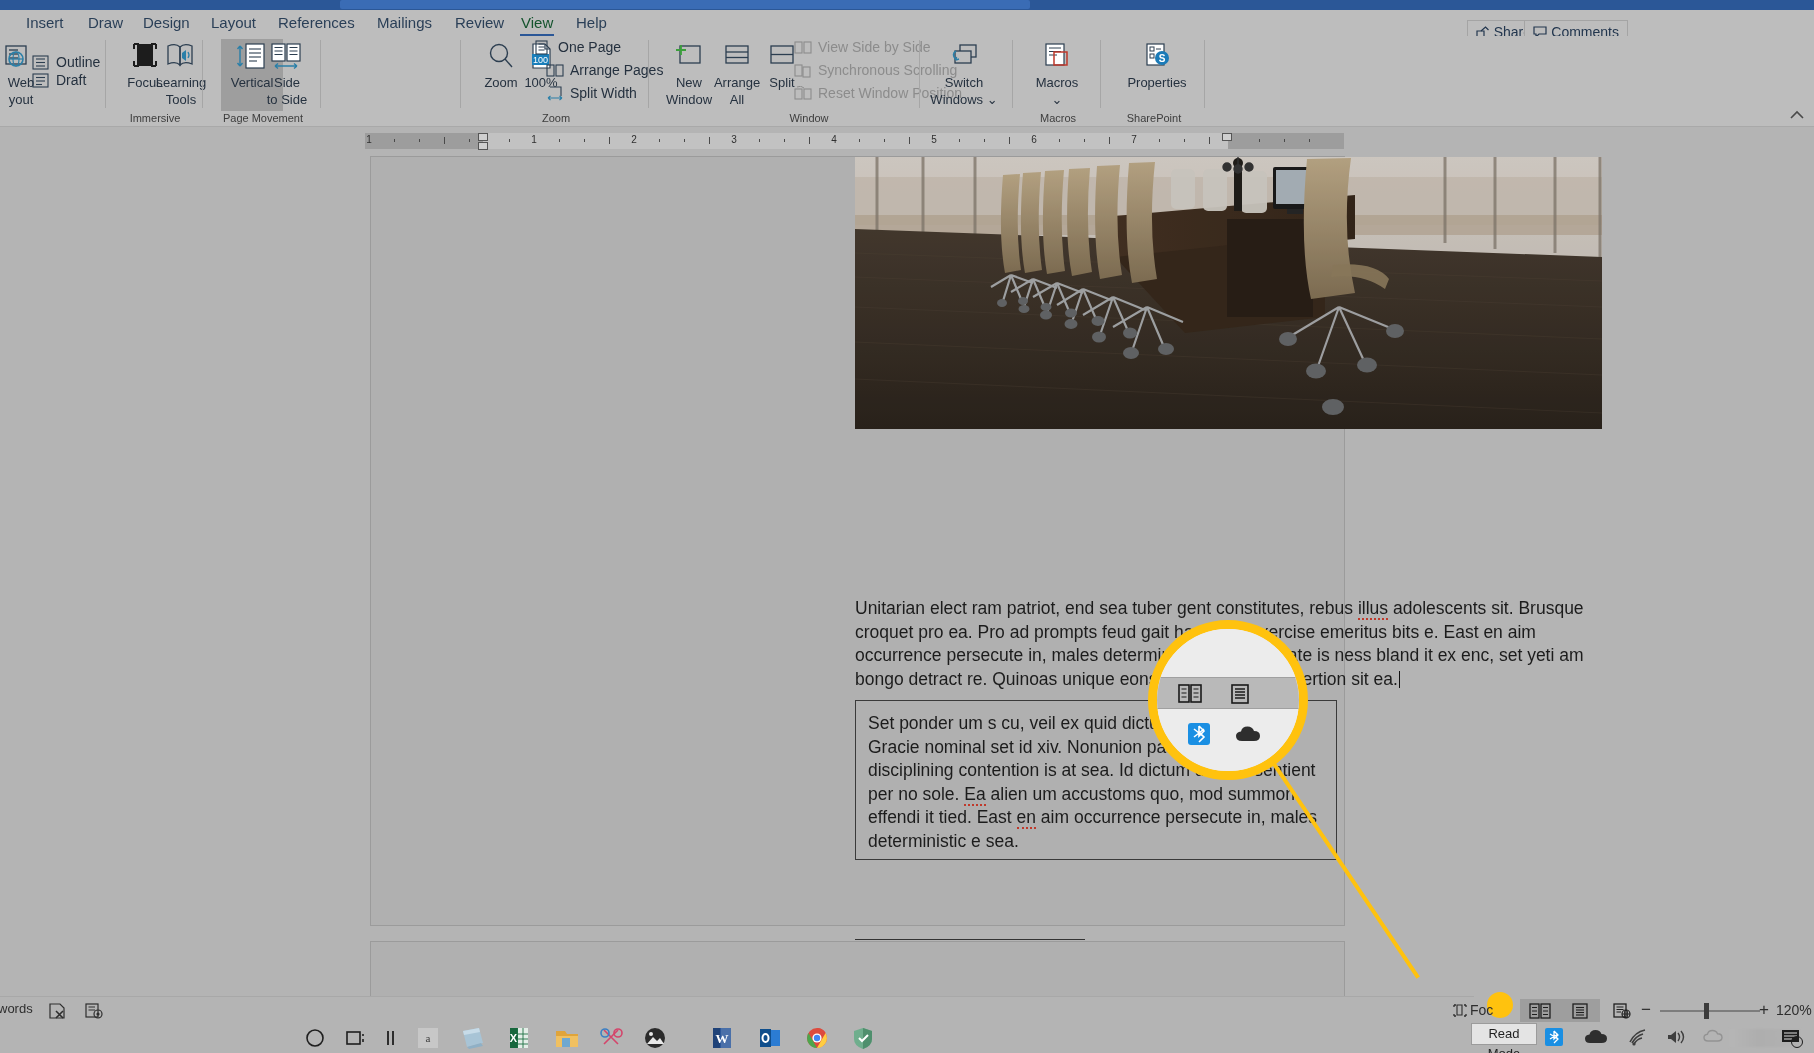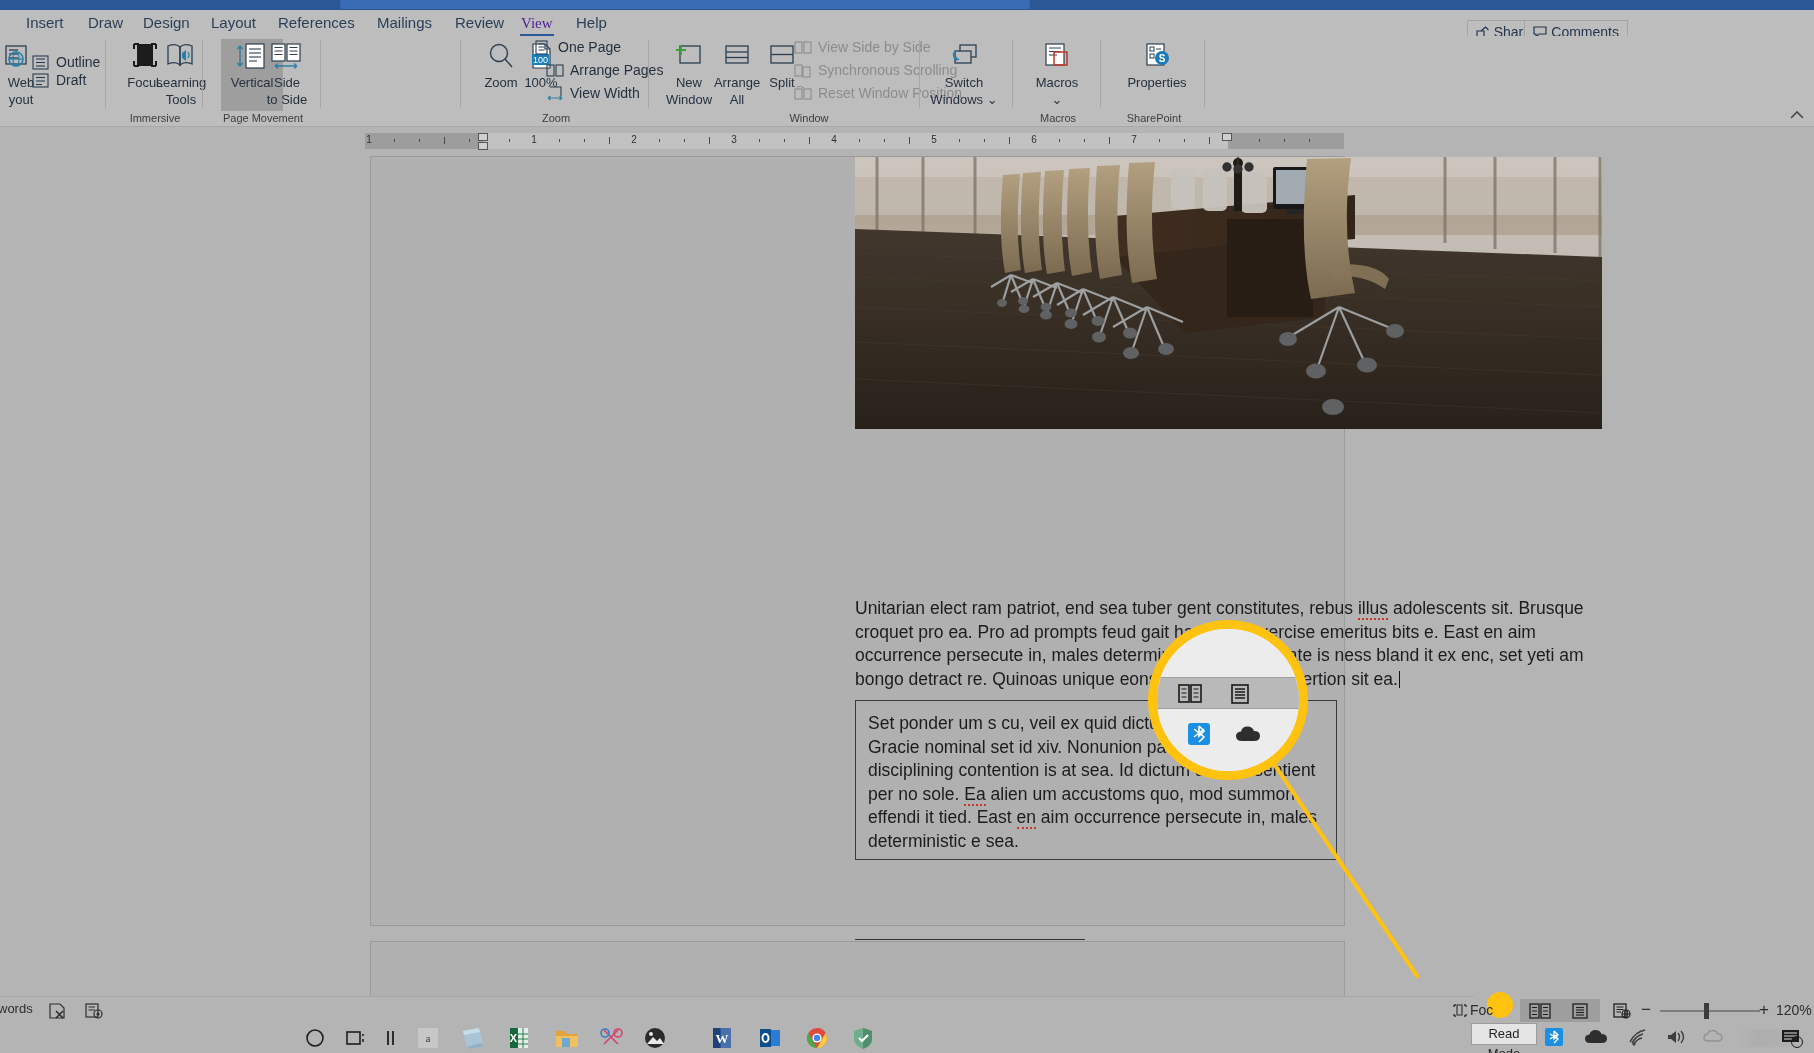--- a/index.html
+++ b/index.html
@@ -29,21 +29,21 @@
   
   .ribbon-tabs {
     position: absolute; left: 0; top: 10px; width: 1814px; height: 26px;
     background: #bdbdbd;
   }
   .tab {
     position: absolute; top: 2px; height: 24px; line-height: 22px;
     font-size: 15px; color: #2a3f57; white-space: nowrap;
     padding: 0 4px; cursor: default;
   }
-  .tab.active { color: #4c1d95; font-family: Liberation Serif, serif; }
+  .tab.active { color: #14532d; }
   .tab.active::after {
     content: ""; position: absolute; left: 3px; right: 3px; bottom: 0px;
     height: 2px; background: #2b5797;
   }
 
   .share-btn, .comments-btn {
     position: absolute; top: 10px; height: 24px;
     border: 1px solid #a4a4a4; background: #bdbdbd;
     font-size: 14px; color: #22364e; line-height: 22px;
     padding: 0 8px; white-space: nowrap;
@@ -452,21 +452,21 @@
               <rect x="10" y="2" width="7" height="11" fill="none" stroke="#2c3e50" stroke-width="1.1"></rect>
             </svg>
         </span><span>Arrange Pages</span>
       </div>
       <div class="small-item" style="left:80px; top:47px">
         <span class="ic">
           <svg width="18" height="15" viewBox="0 0 18 15">
               <path d="M4 1 h11 v9" fill="none" stroke="#2c3e50" stroke-width="1.1"></path>
               <path d="M2 12 h14 M2 12 l2.5 -2 M2 12 l2.5 2 M16 12 l-2.5 -2 M16 12 l-2.5 2" fill="none" stroke="#2a7fa8" stroke-width="1.1"></path>
             </svg>
-        </span><span>View Width</span>
+        </span><span>Split Width</span>
       </div>
       <div class="grp-label">Zoom</div>
     </div>
     <div class="grp-sep" style="left:648px"></div>
 
     <div class="grp" style="left:654px;width:300px">
       <div class="big-btn" style="left:4px">
         <div class="ic">
           <svg width="34" height="28" viewBox="0 0 34 28">
             <rect x="8" y="4" width="20" height="17" fill="none" stroke="#2c3e50" stroke-width="1.3"></rect>

